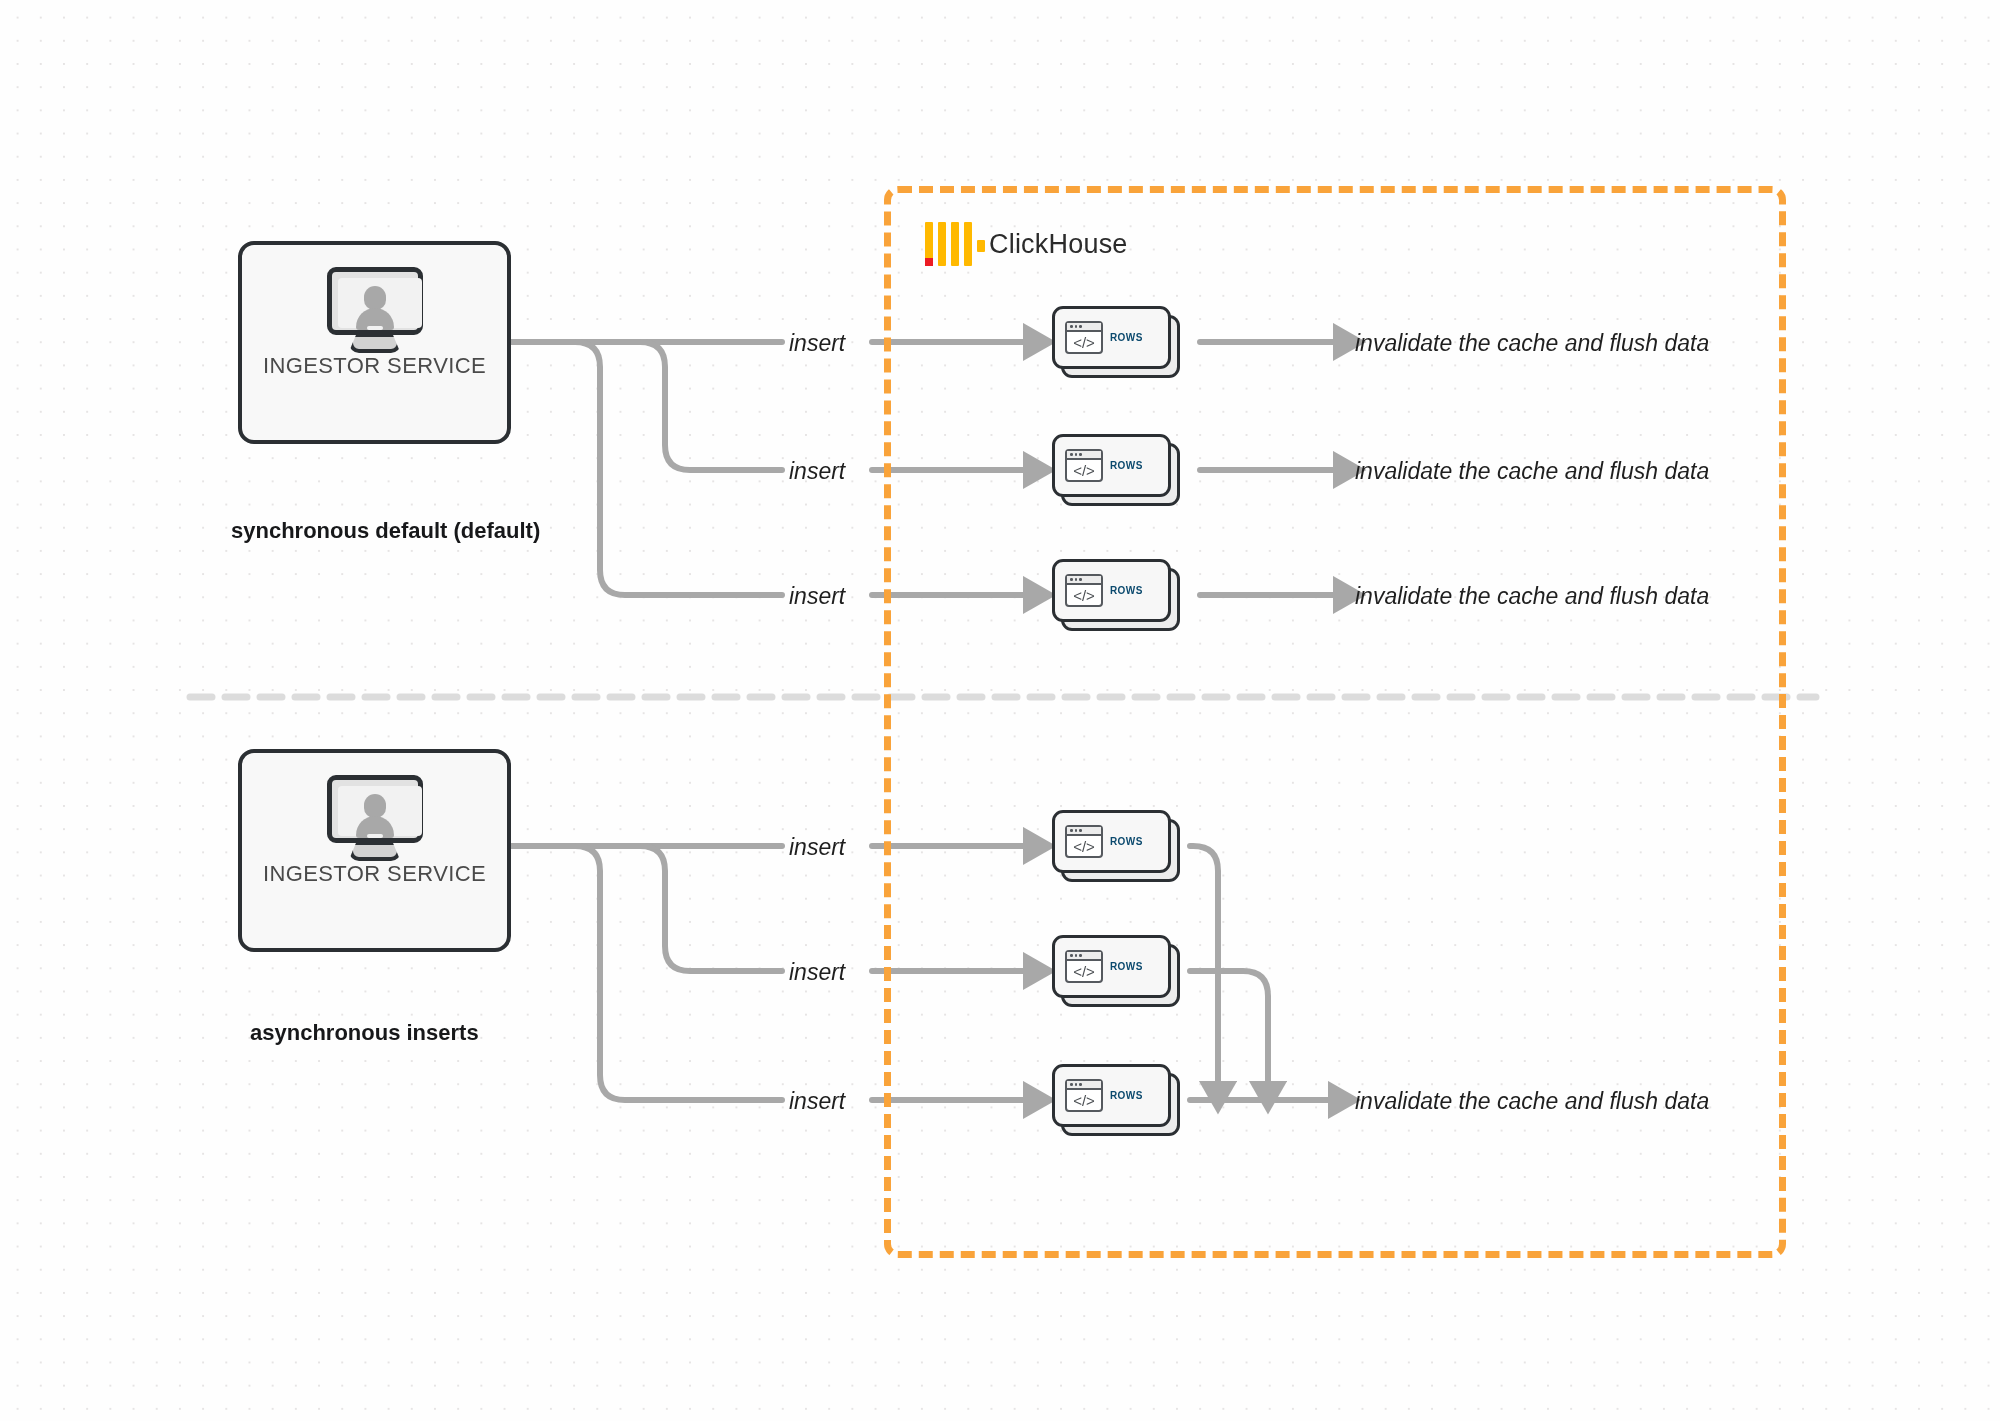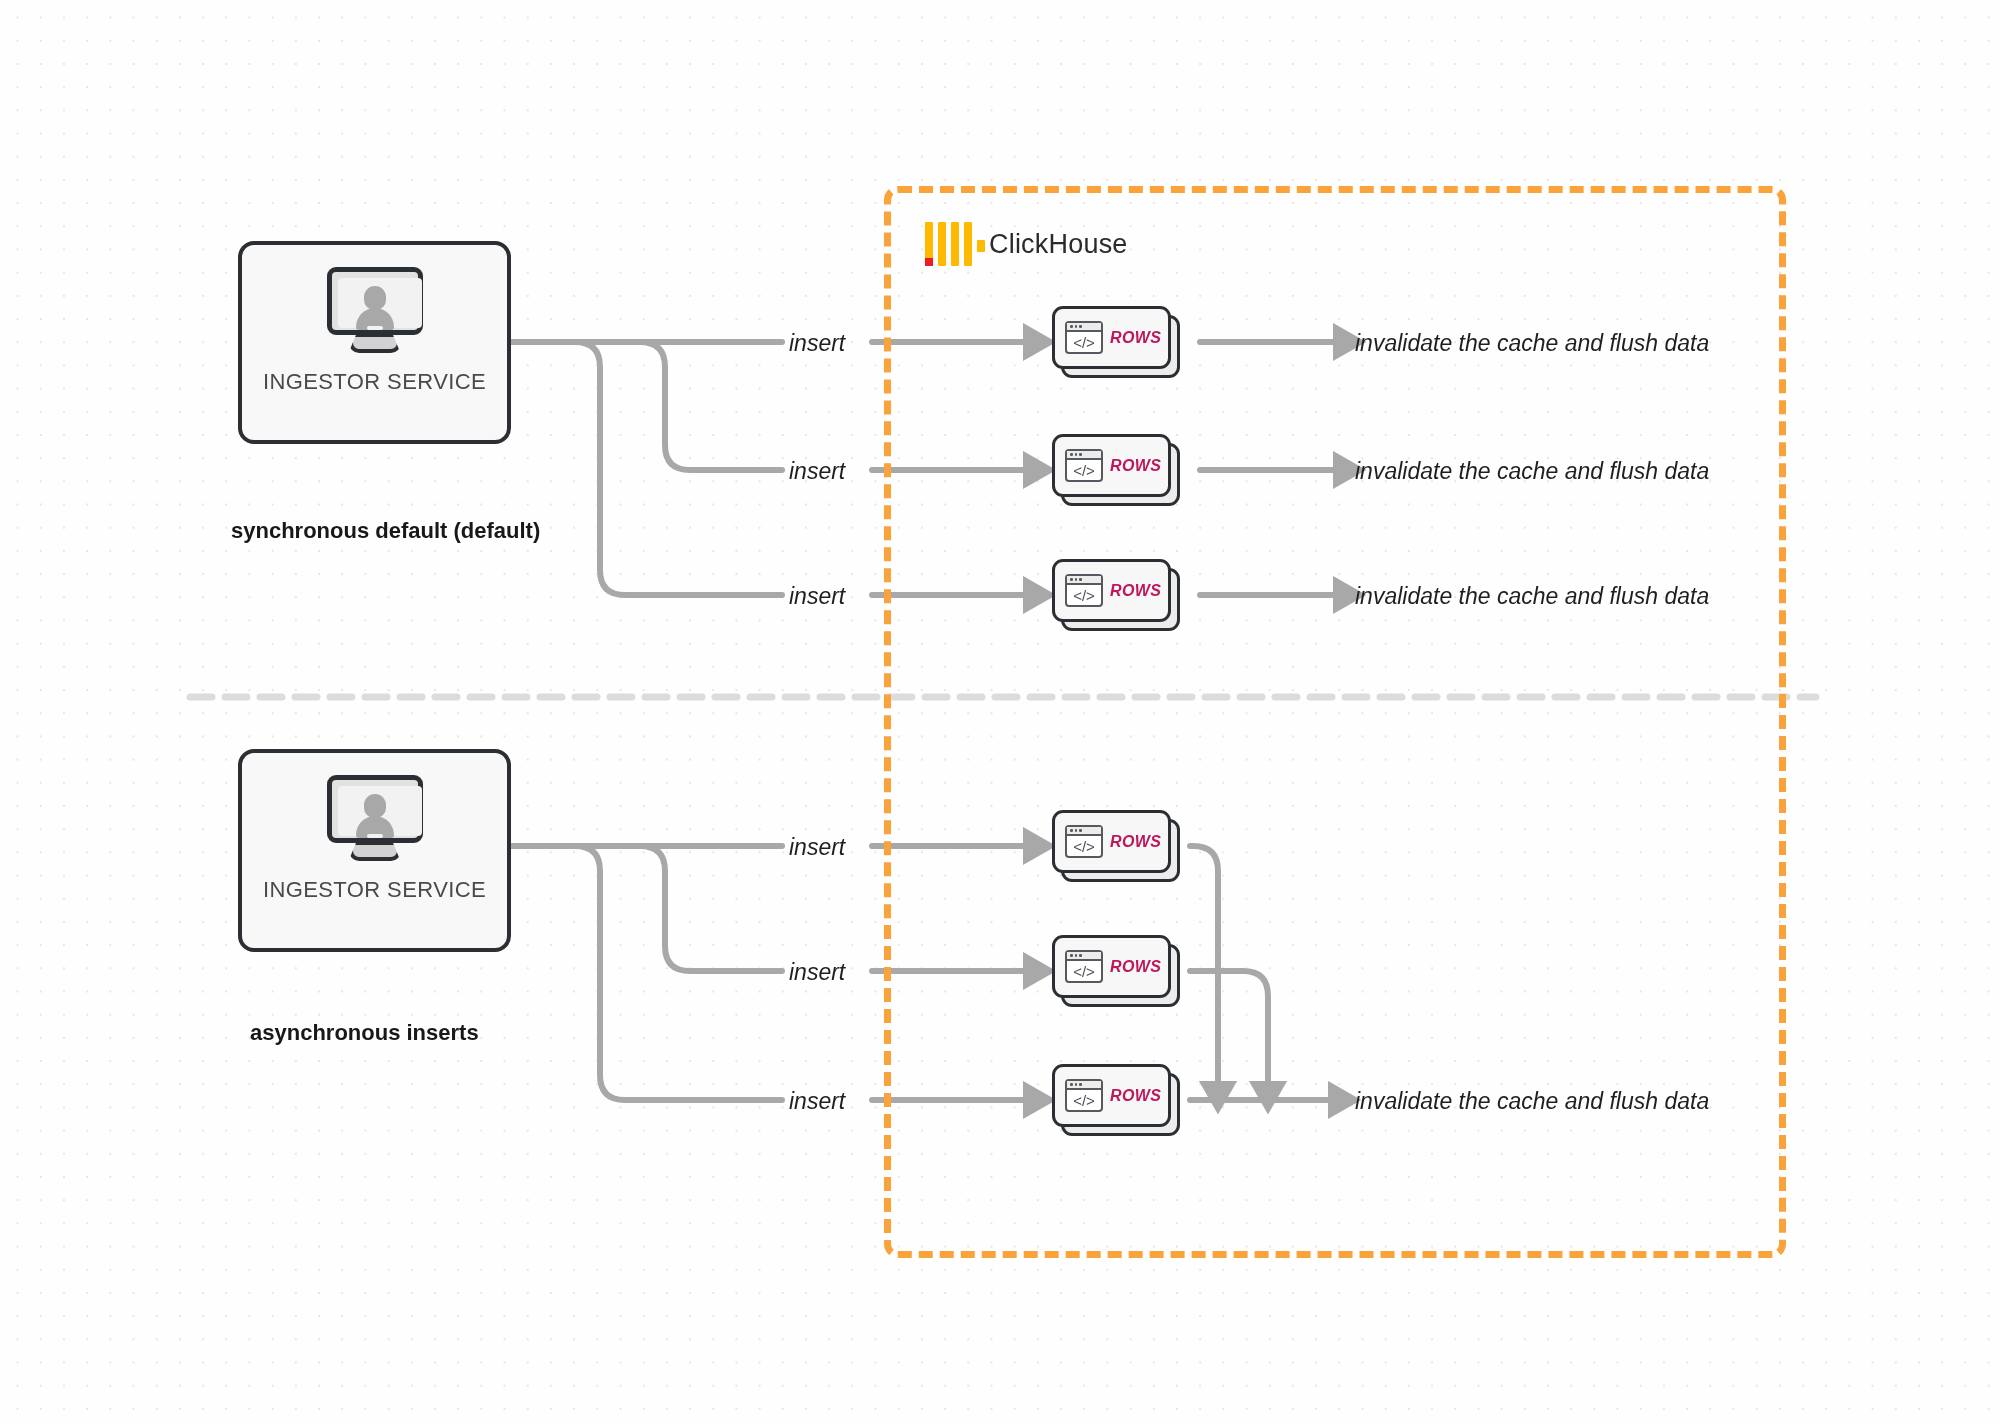--- a/index.html
+++ b/index.html
@@ -165,21 +165,20 @@
     transform: translateX(-50%);
     width: 52px;
     height: 20px;
     background: #d2d2d2;
     border: 4px solid #2b2f33;
     border-radius: 4px 4px 10px 10px;
     box-sizing: border-box;
     clip-path: polygon(16% 0%, 84% 0%, 100% 100%, 0% 100%);
   }
   .ingestor-label {
-    margin-top: 16px;
     font-size: 22px;
     color: #4a4a4a;
     letter-spacing: 0.4px;
     white-space: nowrap;
   }
 
   
   .caption {
     position: absolute;
     font-size: 22px;
@@ -253,24 +252,23 @@
     left: 0; right: 0;
     top: 10px; bottom: 0;
     display: flex;
     align-items: center;
     justify-content: center;
     font-size: 15px;
     color: #4a4e52;
     font-family: "Liberation Sans", sans-serif;
   }
   .rows-text {
-    font-size: 16px;
-    font-style: italic;
+    font-size: 10px;
     font-weight: bold;
-    color: #be185d;
+    color: #0c4a6e;
     letter-spacing: 0.4px;
   }
 
   
   .edge-label {
     position: absolute;
     font-size: 23px;
     color: #1f1f1f;
     white-space: nowrap;
     font-style: italic;

